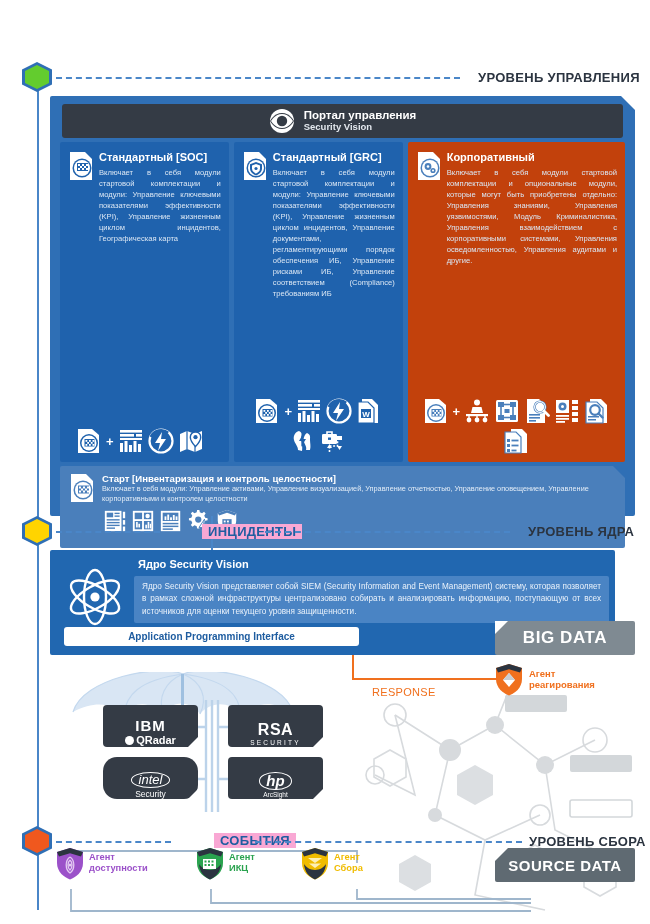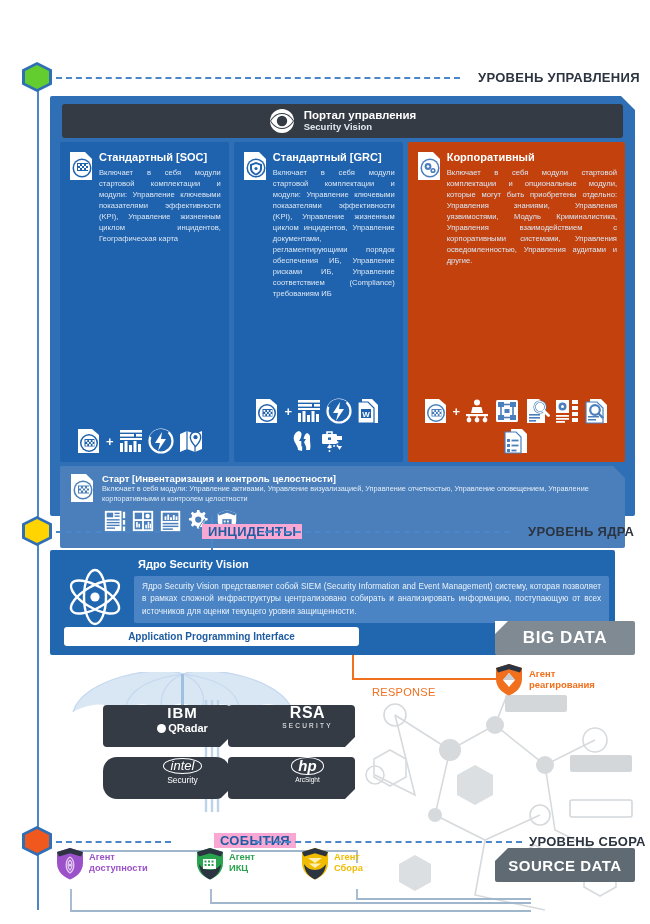--- a/index.html
+++ b/index.html
@@ -172,21 +172,21 @@
   }
   .resp-agent .sh{width:30px;height:34px;flex:0 0 30px;}
   .resp-agent .lbl{color:#f0701e;font-size:9.5px;font-weight:bold;line-height:1.2;}
 
   
   .umbrella{position:absolute;left:68px;top:672px;width:230px;height:62px;}
   .vendors{position:absolute;left:103px;top:705px;width:220px;height:100px;}
   .vcard{
     position:absolute;width:95px;height:42px;
     background:#343b45;border-radius:4px;
-    display:flex;align-items:flex-start;justify-content:center;padding-left:32px;
+    display:flex;align-items:flex-end;justify-content:center;
   }
   .vcard .cut{
     position:absolute;right:0;bottom:0;width:10px;height:10px;
     background:#fff;clip-path:polygon(100% 0,100% 100%,0 100%);
   }
   .v1{left:0;top:0;}
   .v2{left:125px;top:0;}
   .v3{left:0;top:52px;border-radius:14px;}
   .v4{left:125px;top:52px;}
   .vtxt{color:#fff;text-align:center;line-height:1.05;}

